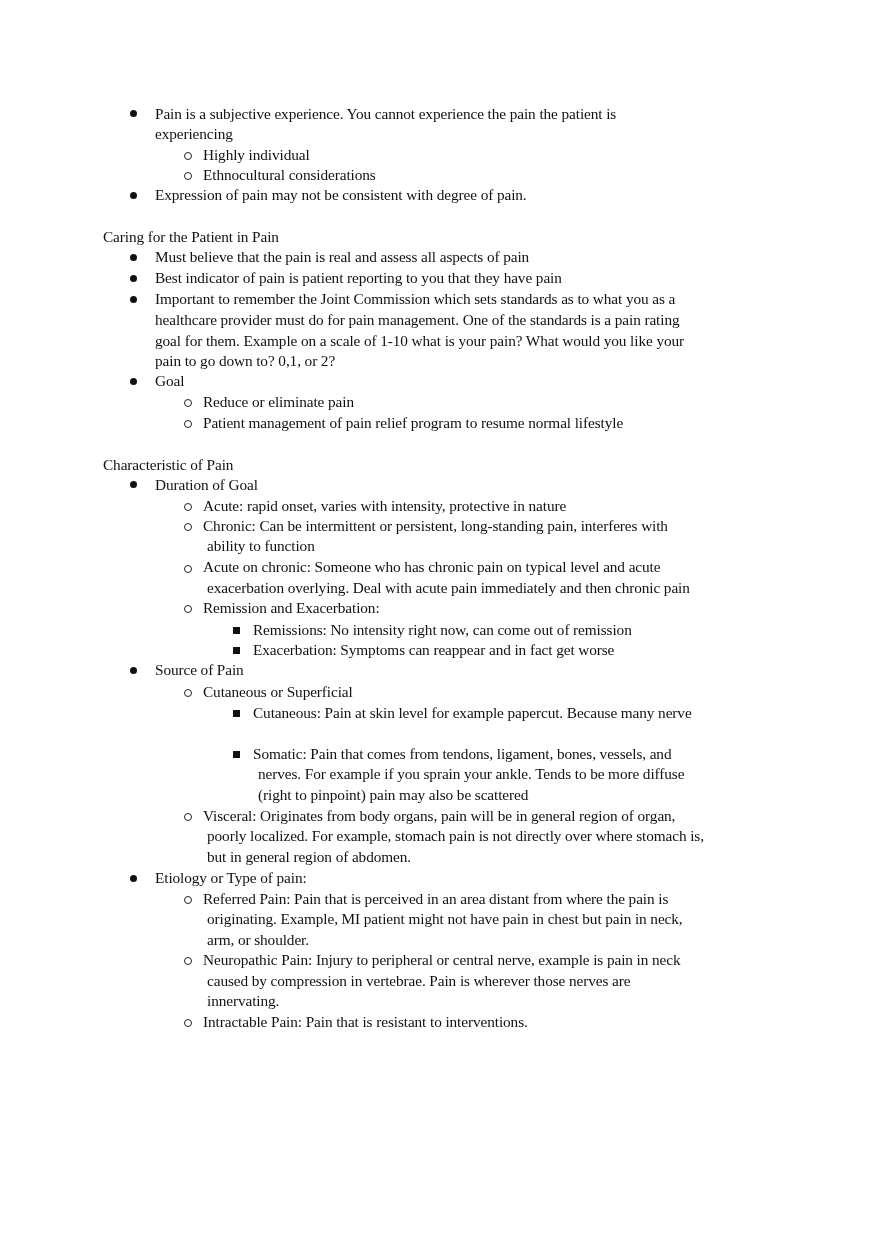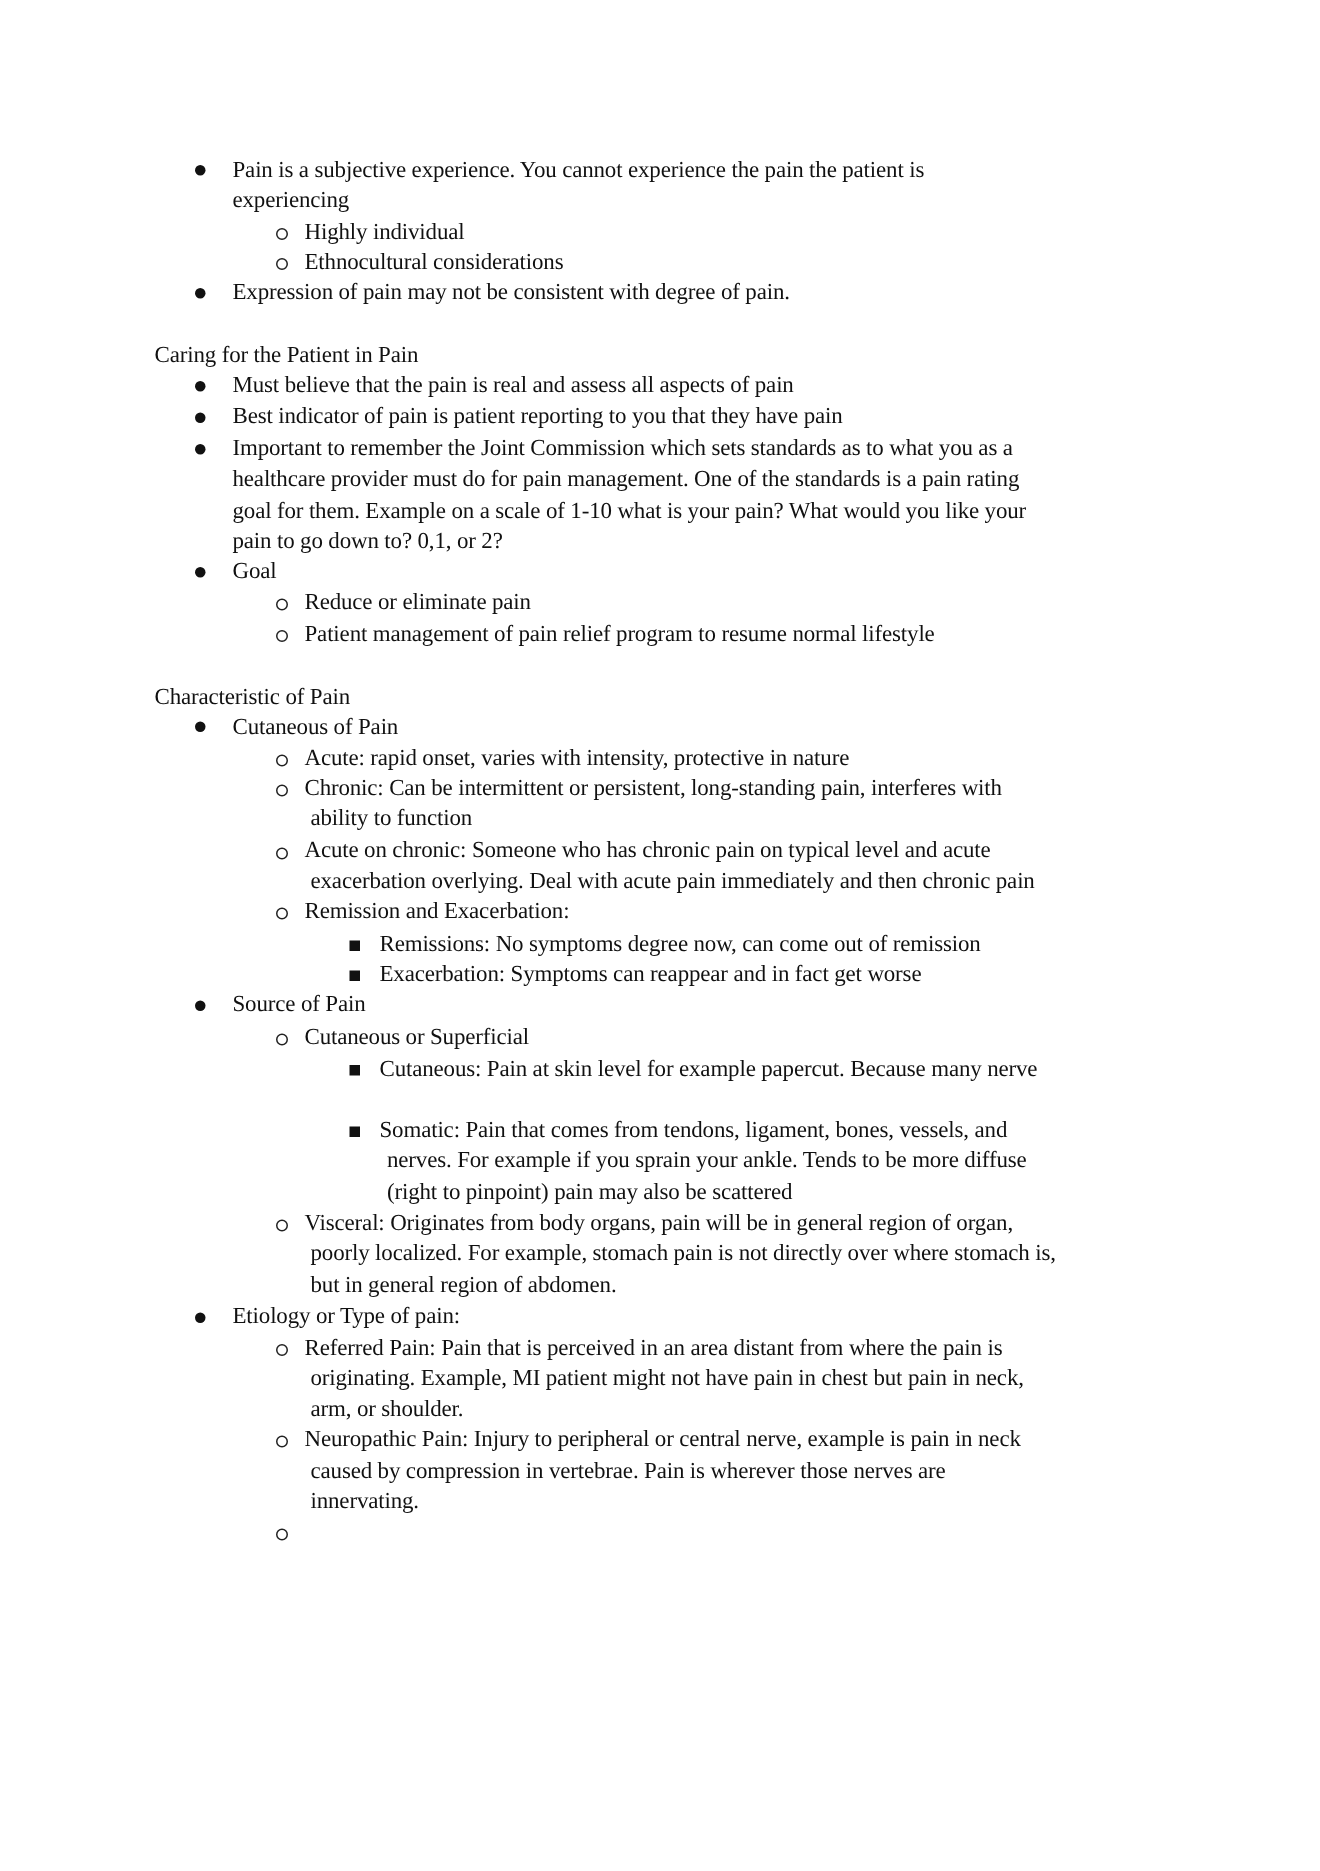--- a/index.html
+++ b/index.html
@@ -44,33 +44,33 @@
   <div class="ln" style="left:155px;top:351px">pain to go down to? 0,1, or 2?</div>
   <span class="disc" style="left:130px;top:378px"></span>
   <div class="ln" style="left:155px;top:371px">Goal</div>
   <span class="circ" style="left:184px;top:399px"></span>
   <div class="ln" style="left:203px;top:392px">Reduce or eliminate pain</div>
   <span class="circ" style="left:184px;top:420px"></span>
   <div class="ln" style="left:203px;top:413px">Patient management of pain relief program to resume normal lifestyle</div>
 
   <div class="ln" style="left:103px;top:455px">Characteristic of Pain</div>
   <span class="disc" style="left:130px;top:481px"></span>
-  <div class="ln" style="left:155px;top:475px">Cutaneous of Pain</div>
+  <div class="ln" style="left:155px;top:475px">Duration of Goal</div>
   <span class="circ" style="left:184px;top:503px"></span>
   <div class="ln" style="left:203px;top:496px">Acute: rapid onset, varies with intensity, protective in nature</div>
   <span class="circ" style="left:184px;top:523px"></span>
   <div class="ln" style="left:203px;top:516px">Chronic: Can be intermittent or persistent, long-standing pain, interferes with</div>
   <div class="ln" style="left:207px;top:536px">ability to function</div>
   <span class="circ" style="left:184px;top:565px"></span>
   <div class="ln" style="left:203px;top:557px">Acute on chronic: Someone who has chronic pain on typical level and acute</div>
   <div class="ln" style="left:207px;top:578px">exacerbation overlying. Deal with acute pain immediately and then chronic pain</div>
   <span class="circ" style="left:184px;top:605px"></span>
   <div class="ln" style="left:203px;top:598px">Remission and Exacerbation:</div>
   <span class="sq" style="left:233px;top:627px"></span>
-  <div class="ln" style="left:253px;top:620px">Remissions: No symptoms degree now, can come out of remission</div>
+  <div class="ln" style="left:253px;top:620px">Remissions: No intensity right now, can come out of remission</div>
   <span class="sq" style="left:233px;top:647px"></span>
   <div class="ln" style="left:253px;top:640px">Exacerbation: Symptoms can reappear and in fact get worse</div>
 
   <span class="disc" style="left:130px;top:667px"></span>
   <div class="ln" style="left:155px;top:660px">Source of Pain</div>
   <span class="circ" style="left:184px;top:689px"></span>
   <div class="ln" style="left:203px;top:682px">Cutaneous or Superficial</div>
   <span class="sq" style="left:233px;top:710px"></span>
   <div class="ln" style="left:253px;top:703px">Cutaneous: Pain at skin level for  example papercut. Because many nerve</div>
   <span class="sq" style="left:233px;top:751px"></span>
@@ -86,14 +86,15 @@
   <div class="ln" style="left:155px;top:868px">Etiology or Type of pain:</div>
   <span class="circ" style="left:184px;top:896px"></span>
   <div class="ln" style="left:207px;top:909px">originating. Example, MI patient might not have pain in chest but pain in neck,</div>
   <div class="ln" style="left:203px;top:889px">Referred Pain: Pain that is perceived in an area distant from where the pain is</div>
   <div class="ln" style="left:207px;top:930px">arm, or shoulder.</div>
   <span class="circ" style="left:184px;top:957px"></span>
   <div class="ln" style="left:203px;top:950px">Neuropathic Pain: Injury to peripheral or central nerve, example is pain in neck</div>
   <div class="ln" style="left:207px;top:971px">caused by compression in vertebrae. Pain is wherever those nerves are</div>
   <div class="ln" style="left:207px;top:991px">innervating.</div>
   <span class="circ" style="left:184px;top:1019px"></span>
+  <div class="ln" style="left:203px;top:1012px">Intractable Pain: Pain that is resistant to interventions.</div>
 
 </div>
 
 </body></html>

